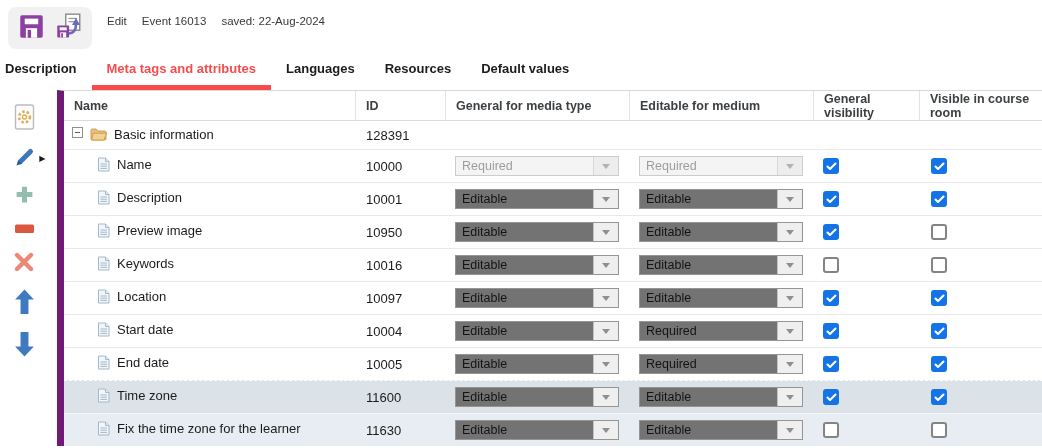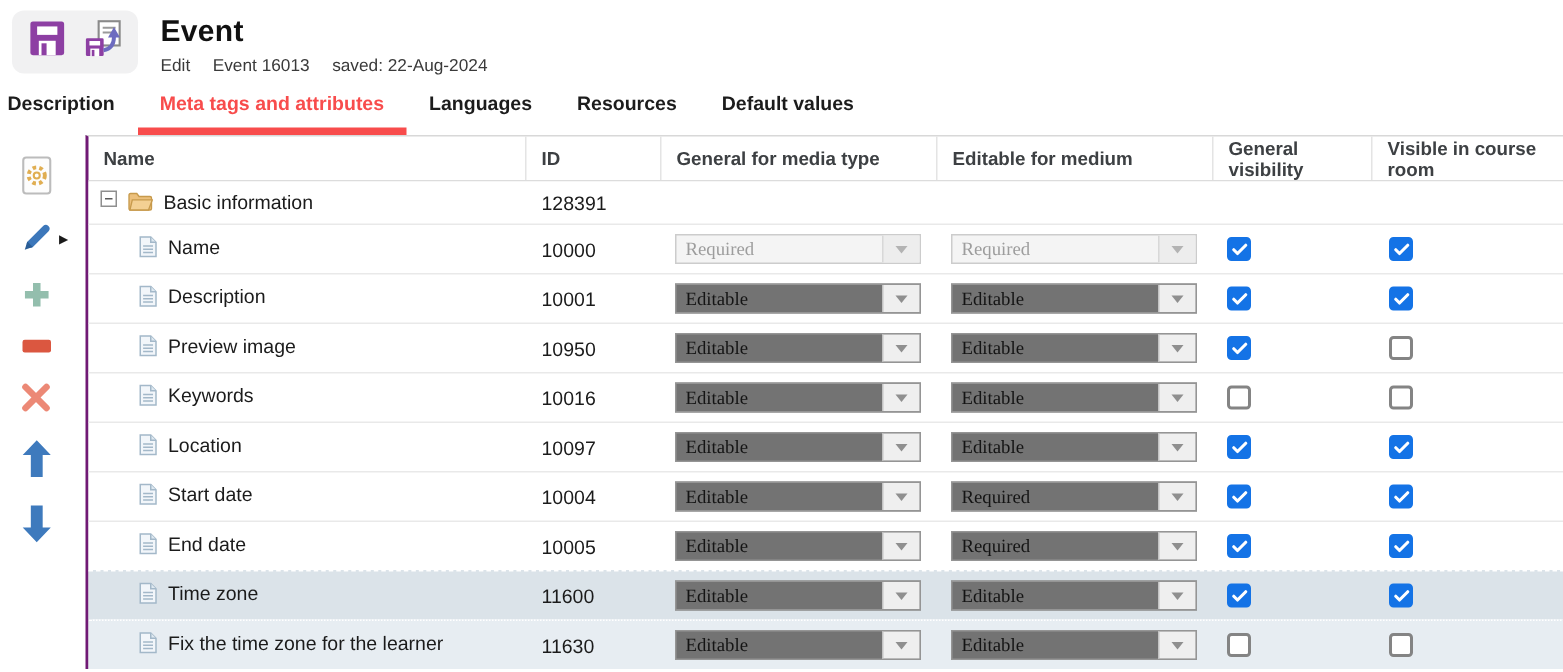--- a/index.html
+++ b/index.html
@@ -38,21 +38,21 @@
   .sidebar {
     position: absolute; left: 0; top: 103px; width: 48px;
     display: flex; flex-direction: column; align-items: center; gap: 12px;
   }
   .side-btn { display: flex; align-items: center; justify-content: center; cursor: pointer; position: relative; }
   .flyout-arrow { position: absolute; right: -11px; top: 7px; font-size: 8px; color: #1a1a1a; }
 
   
   .table {
     position: absolute; left: 57px; top: 90px; width: 986px;
-    border-top: 1px solid #d8d8d8; border-left: 2px solid #701a75;
+    border-top: 1px solid #d8d8d8; border-left: 7px solid #701a75;
   }
   .grid-cols { display: grid; grid-template-columns: 291px 90px 184px 184px 106px 131px; align-items: center; }
   .thead { height: 30px; border-bottom: 1px solid #dcdcdc; font-size: 12.5px; font-weight: 700; color: #3d4043; }
   .th { padding-left: 10px; height: 100%; display: flex; align-items: center; }
   .th + .th { border-left: 1px solid #e4e4e4; }
 
   .trow { height: 33px; border-top: 1px solid #e9e9e9; font-size: 13px; background: #fff; }
   .trow.group { height: 28px; border-top: none; }
   .trow.hl-strong { background: #dbe3e9; border-top: 1px dashed #fff; }
   .trow.hl-light  { background: #e7edf2; border-top: 1px dotted #fff; }
@@ -63,21 +63,21 @@
   .cell-select { padding-left: 10px; }
 
   .expand-box { width: 11px; height: 11px; border: 1px solid #8f8f8f; background: #fff; position: relative; flex: 0 0 auto; cursor: pointer; }
   .expand-box::after { content: ""; position: absolute; left: 2px; right: 2px; top: 4px; height: 1.5px; background: #5a5a5a; }
 
   
   .select {
     width: 164px; height: 20px; background: #737373; border: 1px solid #959595;
     display: flex; align-items: center; cursor: pointer;
   }
-  .select .val { flex: 1; padding-left: 6px; font-size: 12.5px; color: #141414; white-space: nowrap; overflow: hidden; font-family: Liberation Serif, serif; }
+  .select .val { flex: 1; padding-left: 6px; font-size: 12.5px; color: #141414; white-space: nowrap; overflow: hidden; }
   .select .arrow-btn { width: 25px; align-self: stretch; background: #efefef; border-left: 1px solid #c3c3c3; display: flex; align-items: center; justify-content: center; }
   .arrow-glyph { width: 0; height: 0; border-left: 4px solid transparent; border-right: 4px solid transparent; border-top: 5px solid #8f8f8f; }
   .select.disabled { background: #f4f4f4; border-color: #cccccc; }
   .select.disabled .val { color: #9d9d9d; }
   .select.disabled .arrow-btn { background: #ededed; border-left-color: #d8d8d8; }
   .select.disabled .arrow-glyph { border-top-color: #b3b3b3; }
 
   
   .checkbox {
     width: 16px; height: 16px; border-radius: 3px; border: 2px solid #848484; background: #fff;
@@ -115,21 +115,20 @@
           <rect x="8.6" y="15" width="3" height="7" fill="#8d3fa3"></rect>
         </g>
         <path d="M13 20 Q19.5 19 19.5 11.5" fill="none" stroke="#6d6bc0" stroke-width="2.4"></path>
         <polygon points="19.5,5.5 15.8,12 23.2,12" fill="#6d6bc0"></polygon>
       </svg>
     </span>
   </div>
 </div>
 
 <div class="title-block">
-  <div class="page-title">Event</div>
   <div class="subtitle">
     <span>Edit</span>
     <span>Event 16013</span>
     <span>saved: 22-Aug-2024</span>
   </div>
 </div>
 
 <div class="tabs">
   <div class="tab">Description</div>
   <div class="tab active">Meta tags and attributes</div>

